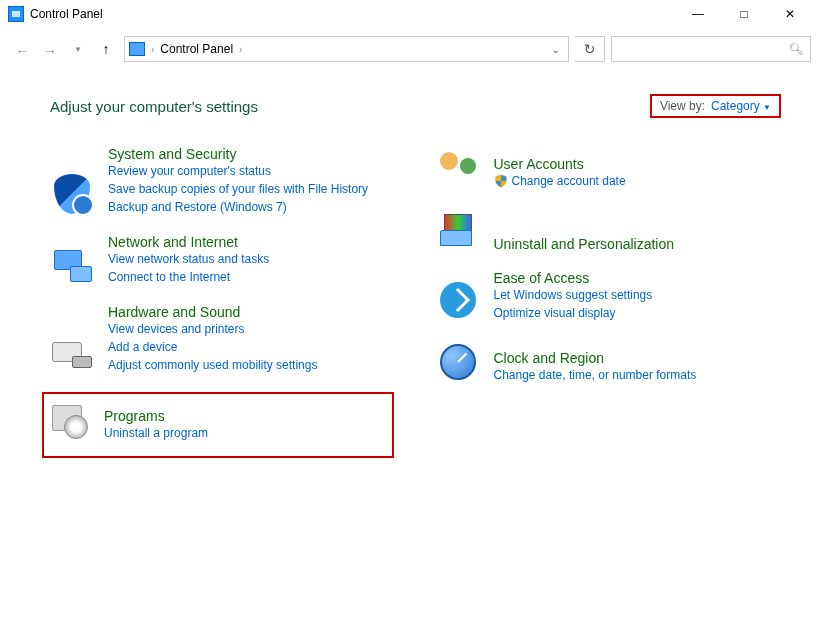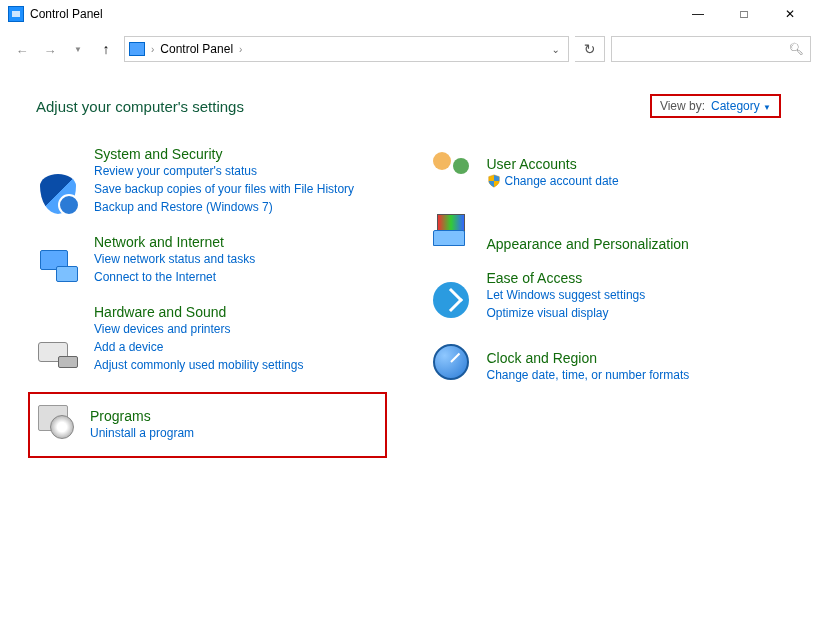--- a/index.html
+++ b/index.html
@@ -19,21 +19,21 @@
     .nav-up { color: #555; font-size: 14px; }
     .addressbar { flex: 1; border: 1px solid #ccc; height: 26px; display: flex; align-items: center; padding: 0 4px; gap: 6px; }
     .addr-icon { width: 16px; height: 14px; background: #4da3ff; border: 1px solid #0066cc; }
     .addr-text { font-size: 12px; }
     .addr-sep { color: #888; font-size: 10px; }
     .addr-right-dropdown { margin-left: auto; color: #555; font-size: 10px; padding: 0 4px;}
     .refresh-btn { border: 1px solid #ccc; border-left: none; width: 30px; height: 26px; display: flex; align-items: center; justify-content: center; cursor: pointer; color: #555; font-size: 14px; }
     .searchbox { border: 1px solid #ccc; height: 26px; width: 200px; display: flex; align-items: center; padding: 0 6px; }
     .searchbox input { border: none; outline: none; flex: 1; font-size: 12px; }
     .search-icon { color: #888; font-size: 12px; }
-    .content { padding: 24px 40px 20px 36px; }
+    .content { padding: 24px 40px 20px 50px; }
     .header-row { display: flex; justify-content: space-between; align-items: center; margin-bottom: 28px; }
     .main-heading { color: #0e5a3a; font-size: 15px; font-weight: normal; }
     .viewby-box { border: 2px solid #c00; padding: 3px 8px; display: flex; align-items: center; gap: 6px; }
     .viewby-label { color: #555; font-size: 12px; }
     .viewby-value { color: #0066cc; font-size: 12px; cursor: pointer; }
     .viewby-caret { color: #0066cc; font-size: 8px; }
     .categories-grid { display: flex; gap: 40px; }
     .col { flex: 1; }
     .category-item { display: flex; gap: 14px; margin-bottom: 18px; align-items: flex-end; }
     .category-item.highlighted { border: 2px solid #c00; padding: 4px 2px 14px 2px; margin-left: -8px; margin-right: 2px; }
@@ -181,21 +181,21 @@
             <span>Change account date</span>
           </a>
         </div>
       </div>
 
       <div class="category-item">
         <div class="cat-icon">
             <div class="ic-appearance"></div>
           </div>
         <div class="cat-content">
-          <a class="cat-title">Appearance and Personalization</a>
+          <a class="cat-title">Uninstall and Personalization</a>
         </div>
       </div>
 
       <div class="category-item">
         <div class="cat-icon">
             <div class="ic-ease"></div>
           </div>
         <div class="cat-content">
           <a class="cat-title">Ease of Access</a>
           <a class="cat-link">Let Windows suggest settings</a>

